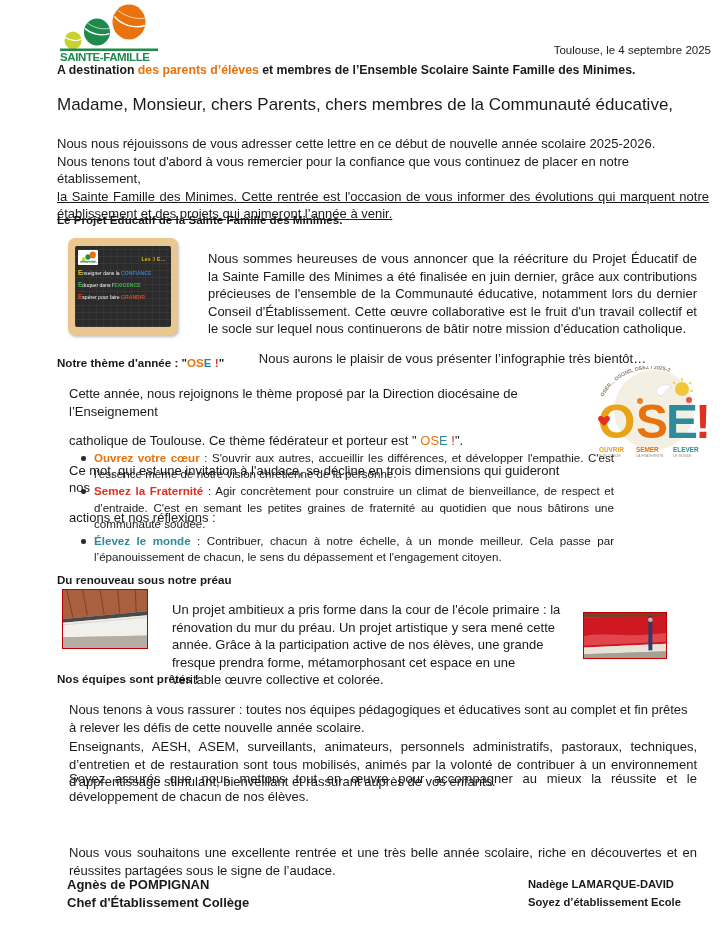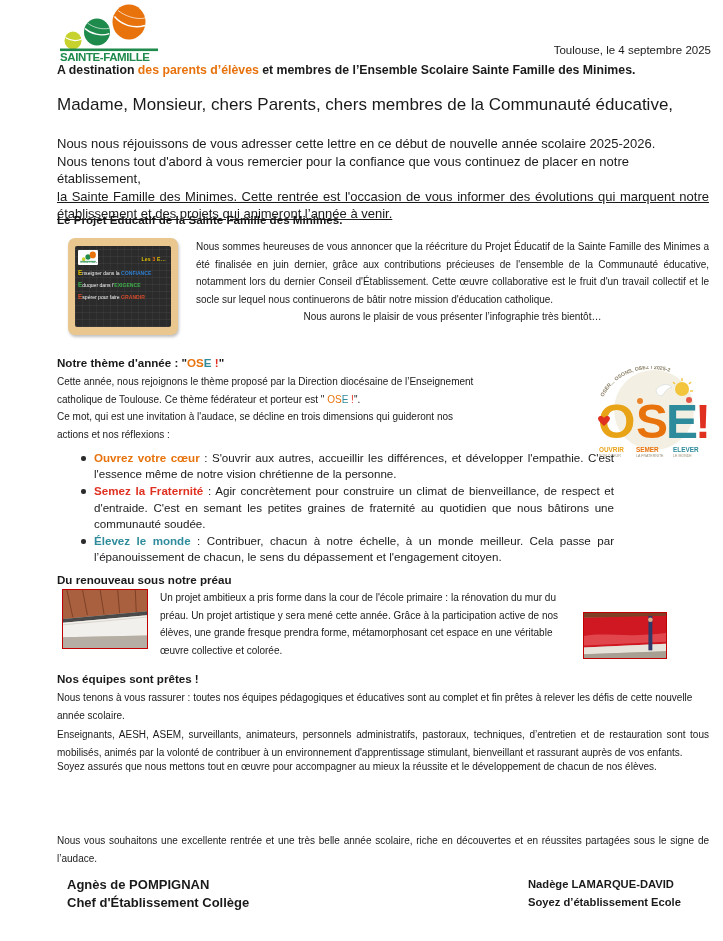--- a/index.html
+++ b/index.html
@@ -48,22 +48,22 @@
   .title-line {
     position: absolute;
     left: 57px;
     top: 63px;
     font-size: 12.3px;
     font-weight: bold;
     white-space: nowrap;
   }
   .title-line .accent { color: #E8720C; }
   p.t {
-    margin: 0;
-    font-size: 10px;
+    margin: 12px;
+    font-size: 13px;
     line-height: 17.6px;
     color: #1a1a1a;
   }
 
   .salutation { position:absolute; left:57px; top:95px; font-size:17px; }
 
   .para1 { position:absolute; left:57px; top:135px; width:652px; }
   .para1 p { margin:0; font-size:13px; line-height:17.6px; }
   .para1 .l3 { text-align: justify; text-decoration: underline; }
 

